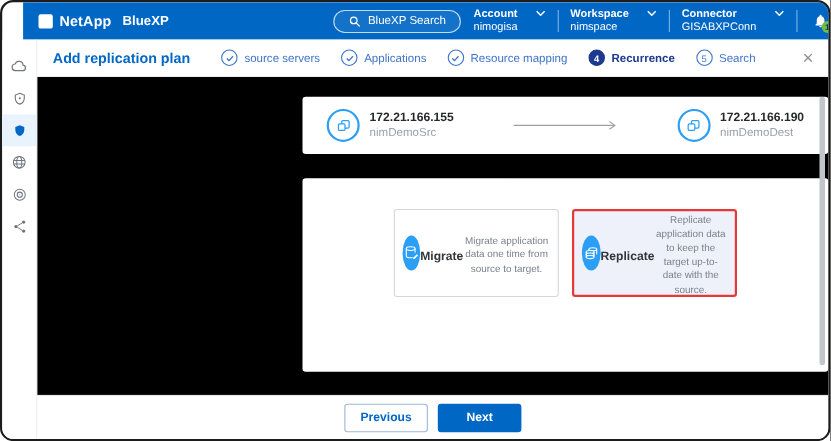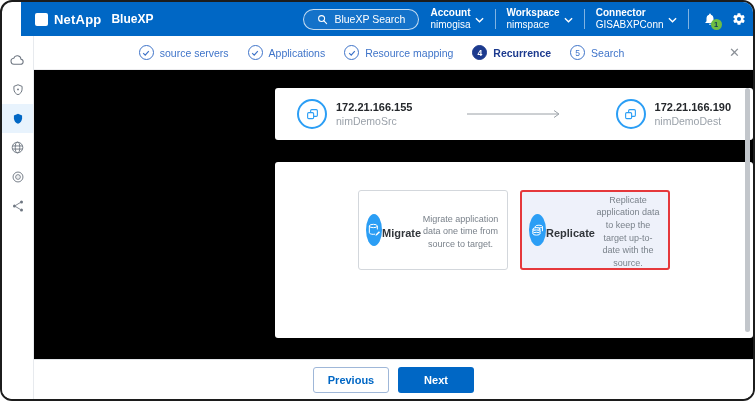--- a/index.html
+++ b/index.html
@@ -11,21 +11,21 @@
   .topbar { height:34px; min-height:34px; background:#0067C5; display:flex; align-items:center;
             padding:0 12px 0 14px; color:#fff;margin-left:19px; }
   .brand { display:flex; align-items:center; }
   .logo-square { width:13px; height:13px; background:#fff; border-radius:2px; margin-right:6px; }
   .brand-netapp { font-weight:bold; font-size:13px; letter-spacing:.2px; }
   .brand-bluexp { font-weight:bold; font-size:12px; margin-left:10px; }
   .search-pill { margin-left:150px; margin-right:auto; display:flex; align-items:center; gap:6px;
                  border:1px solid rgba(255,255,255,.75); border-radius:12px; height:21px;
                  padding:0 13px; font-size:10.5px; background:rgba(255,255,255,.08); cursor:pointer; white-space:nowrap; }
   .menus { display:flex; align-items:center; }
-  .menu { display:flex; align-items:center; gap:4px; padding:0 11px; cursor:pointer; }
+  .menu { display:flex; align-items:flex-start; gap:16px; padding:0 11px; cursor:pointer; }
   .menu-texts { display:flex; flex-direction:column; line-height:1.25; }
   .menu-label { font-size:10px; font-weight:bold; }
   .menu-value { font-size:10px; }
   .menu .chev { margin-top:2px; }
   .vdivider { width:1px; height:20px; background:rgba(255,255,255,.5); }
   .topbar-icons { display:flex; align-items:center; gap:15px; margin-left:14px; margin-right:4px; }
   .tb-icon { position:relative; display:flex; align-items:center; justify-content:center; cursor:pointer; }
   .badge { position:absolute; right:-5px; bottom:-4px; background:#6fbe44; color:#10365c;
            font-size:7.5px; font-weight:bold; width:11px; height:11px; border-radius:50%;
            display:flex; align-items:center; justify-content:center; }
@@ -197,20 +197,21 @@
             <circle cx="18" cy="19" r="2.6"></circle>
             <line x1="8.2" y1="10.8" x2="15.8" y2="6.2" stroke="#6e7681" stroke-width="1.5"></line>
             <line x1="8.2" y1="13.2" x2="15.8" y2="17.8" stroke="#6e7681" stroke-width="1.5"></line>
           </svg>
       </div>
     </div>
 
     <div class="main">
 
       <div class="stepsbar">
+        <span class="wizard-title">Add replication plan</span>
         <div class="steps">
           <div class="step done">
             <span class="step-circle">
                 <svg width="8" height="8" viewBox="0 0 10 10" fill="none" stroke="#3f74c9" stroke-width="1.5">
                   <polyline points="1.5,5.2 4,7.6 8.5,2.6"></polyline>
                 </svg>
               </span>
             <span class="step-label">source servers</span>
           </div>
           <div class="step done">

